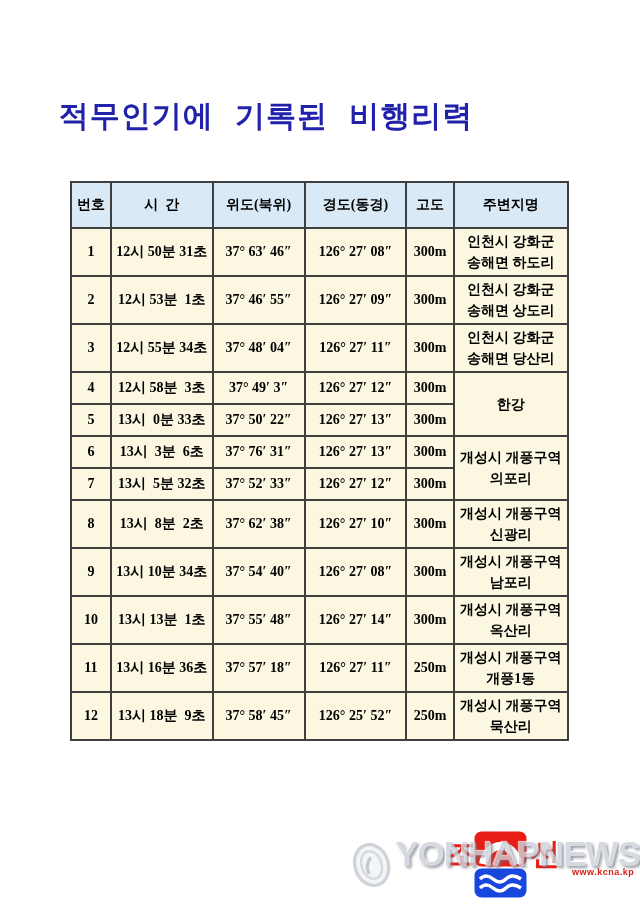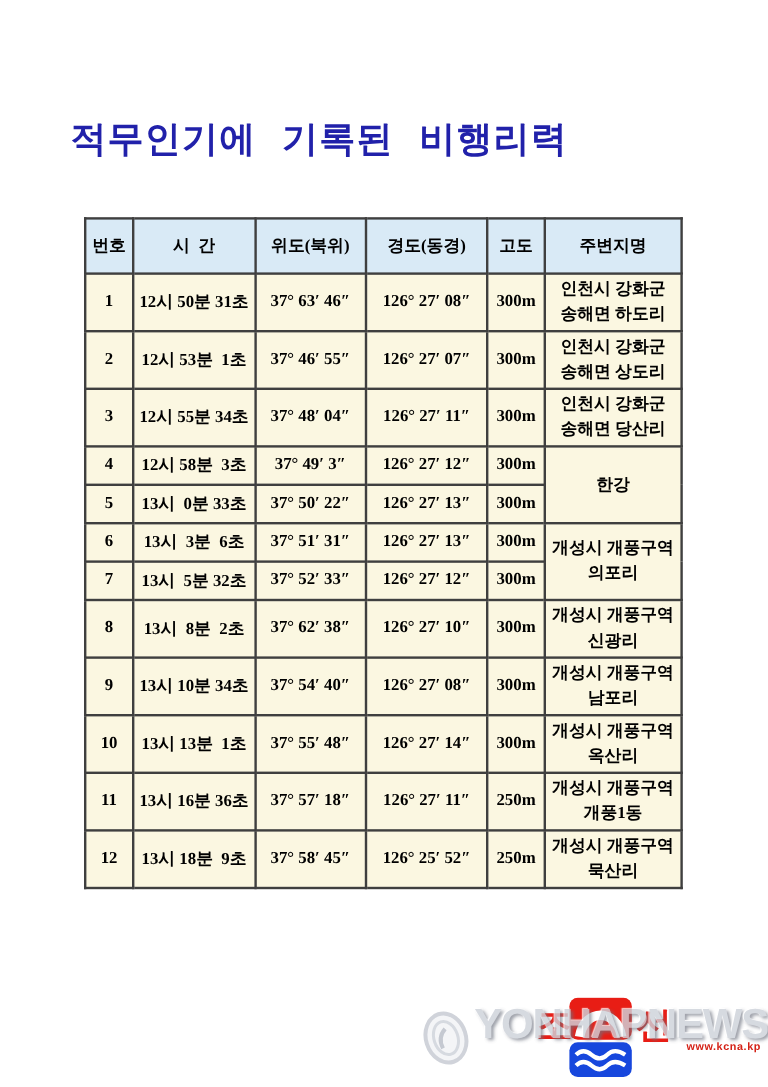--- a/index.html
+++ b/index.html
@@ -86,21 +86,21 @@
         <td class="c-lat">37° 63′ 46″</td>
         <td class="c-lon">126° 27′ 08″</td>
         <td class="c-alt">300m</td>
         <td class="c-place">인천시 강화군
 송해면 하도리</td>
       </tr>
       <tr class="r-tall">
         <td class="c-no">2</td>
         <td class="c-time">12시 53분  1초</td>
         <td class="c-lat">37° 46′ 55″</td>
-        <td class="c-lon">126° 27′ 07″</td>
+        <td class="c-lon">126° 27′ 09″</td>
         <td class="c-alt">300m</td>
         <td class="c-place">인천시 강화군
 송해면 상도리</td>
       </tr>
       <tr class="r-tall">
         <td class="c-no">3</td>
         <td class="c-time">12시 55분 34초</td>
         <td class="c-lat">37° 48′ 04″</td>
         <td class="c-lon">126° 27′ 11″</td>
         <td class="c-alt">300m</td>
@@ -118,21 +118,21 @@
       <tr class="r-short">
         <td class="c-no">5</td>
         <td class="c-time">13시  0분 33초</td>
         <td class="c-lat">37° 50′ 22″</td>
         <td class="c-lon">126° 27′ 13″</td>
         <td class="c-alt">300m</td>
       </tr>
       <tr class="r-short">
         <td class="c-no">6</td>
         <td class="c-time">13시  3분  6초</td>
-        <td class="c-lat">37° 51′ 31″</td>
+        <td class="c-lat">37° 76′ 31″</td>
         <td class="c-lon">126° 27′ 13″</td>
         <td class="c-alt">300m</td>
         <td class="c-place" rowspan="2">개성시 개풍구역
 의포리</td>
       </tr>
       <tr class="r-short">
         <td class="c-no">7</td>
         <td class="c-time">13시  5분 32초</td>
         <td class="c-lat">37° 52′ 33″</td>
         <td class="c-lon">126° 27′ 12″</td>

